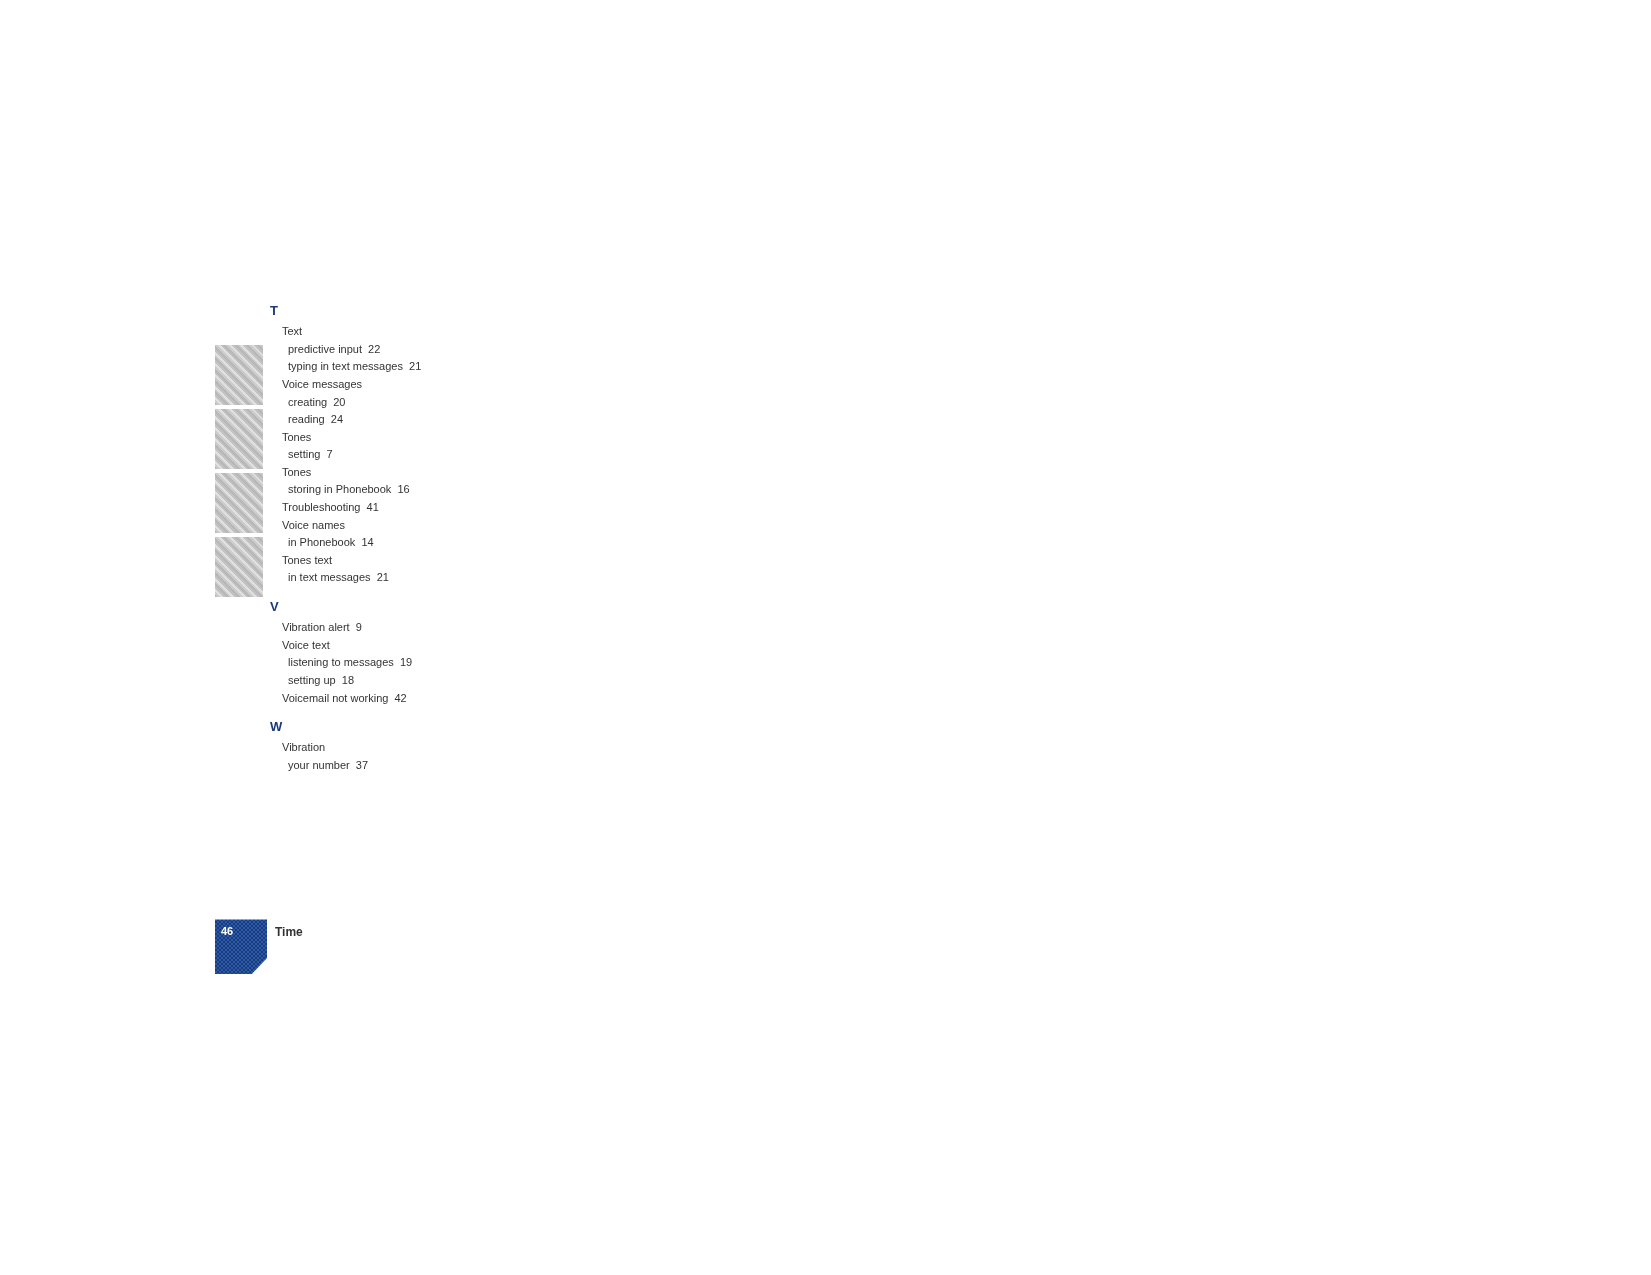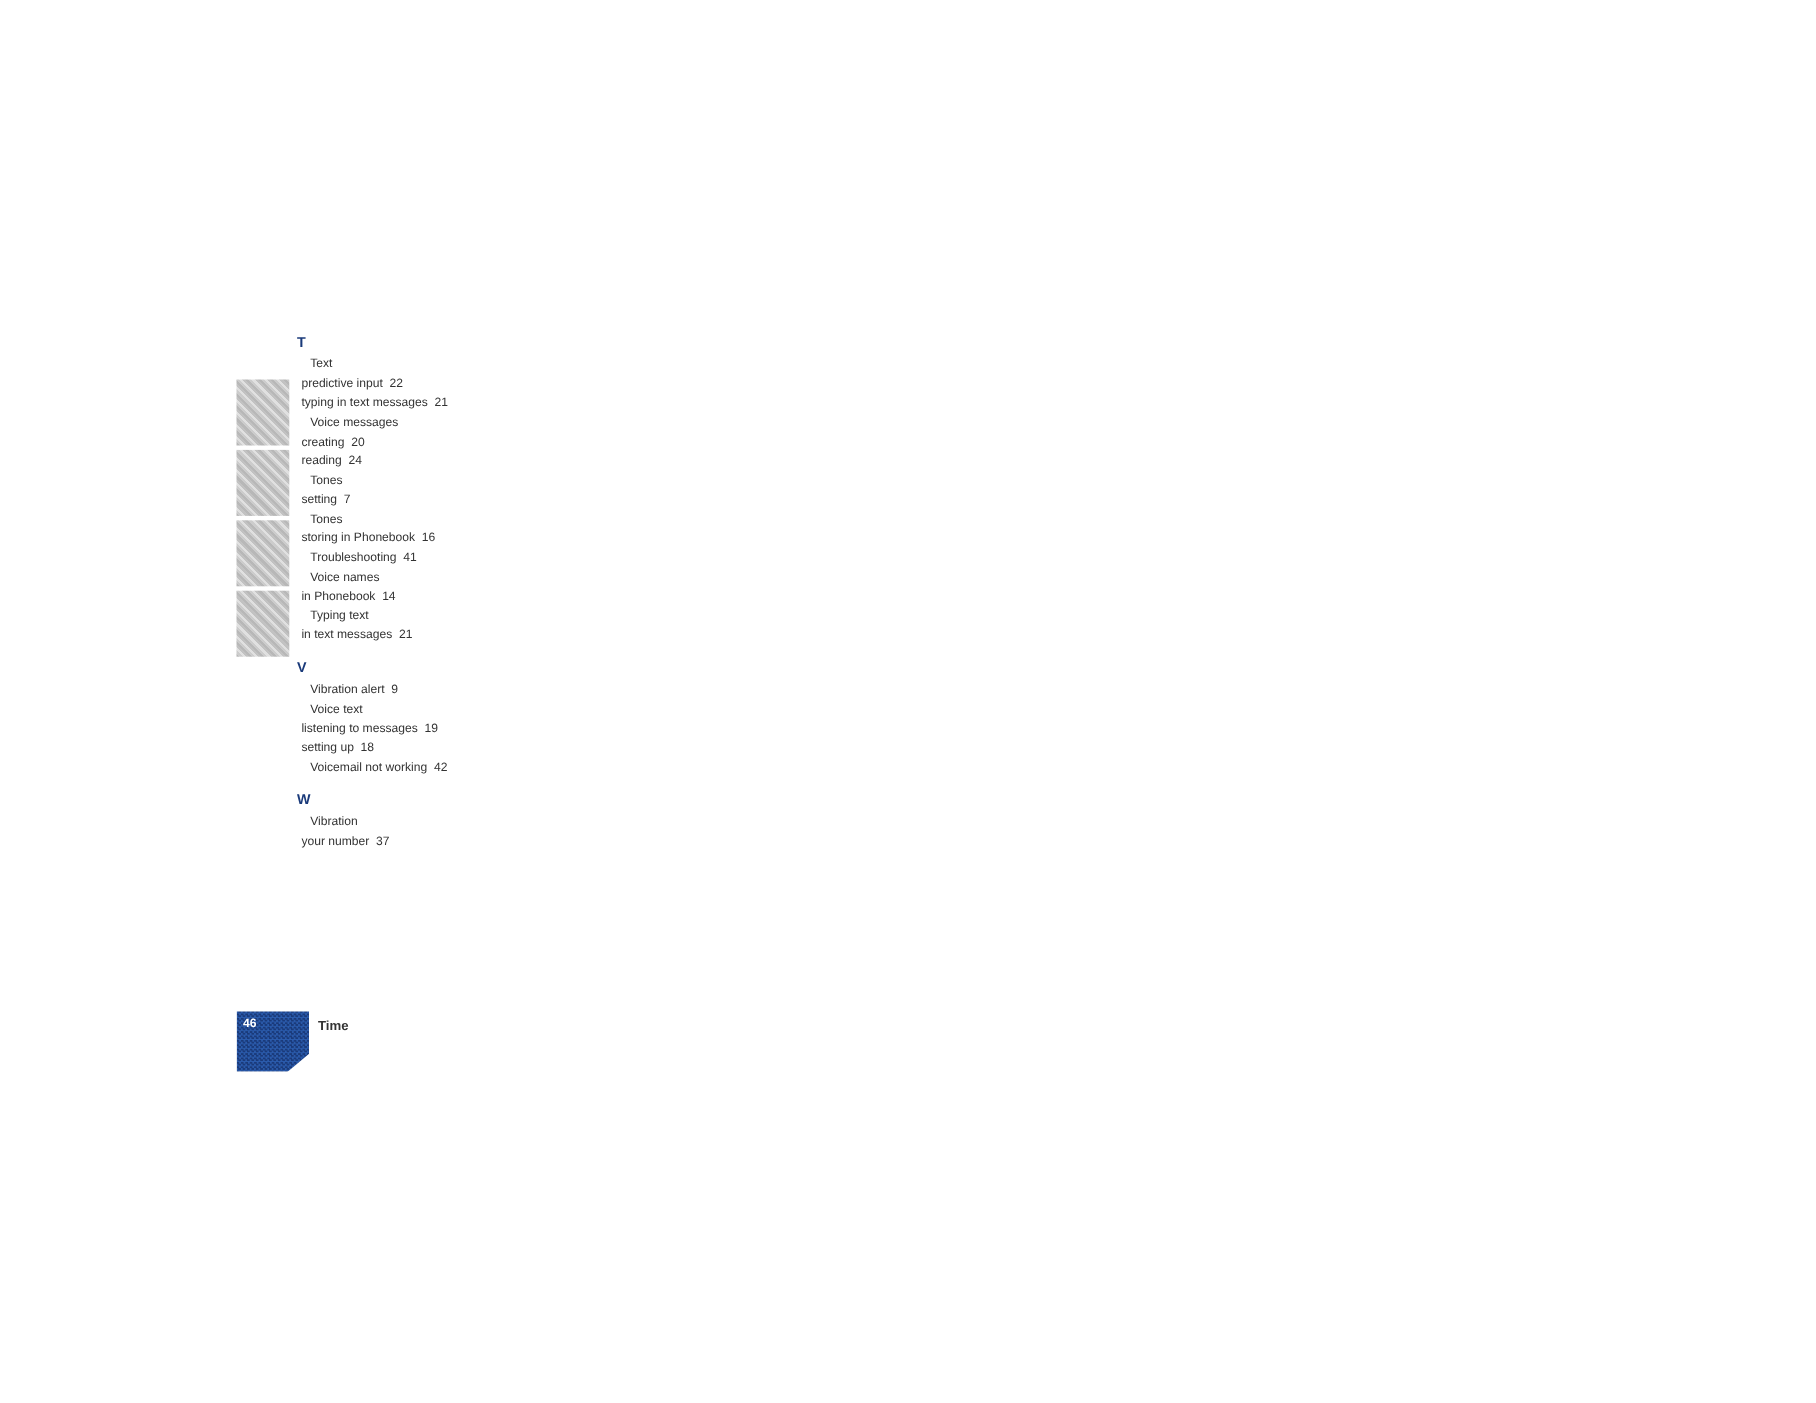--- a/index.html
+++ b/index.html
@@ -61,21 +61,21 @@
       color: #333;
       font-size: 11px;
       line-height: 1.6;
     }
 
     .index-item.top-level {
       margin-left: 12px;
     }
 
     .index-item.sub-level {
-      margin-left: 4px;
+      margin-left: 18px;
     }
 
     
     .bottom-indicator {
       position: absolute;
       bottom: -200px;
       left: -55px;
       display: flex;
       align-items: center;
       gap: 8px;
@@ -110,21 +110,21 @@
     <div class="index-item top-level">Voice messages</div>
     <div class="index-item sub-level">creating&nbsp;&nbsp;20</div>
     <div class="index-item sub-level">reading&nbsp;&nbsp;24</div>
     <div class="index-item top-level">Tones</div>
     <div class="index-item sub-level">setting&nbsp;&nbsp;7</div>
     <div class="index-item top-level">Tones</div>
     <div class="index-item sub-level">storing in Phonebook&nbsp;&nbsp;16</div>
     <div class="index-item top-level">Troubleshooting&nbsp;&nbsp;41</div>
     <div class="index-item top-level">Voice names</div>
     <div class="index-item sub-level">in Phonebook&nbsp;&nbsp;14</div>
-    <div class="index-item top-level">Typing text</div>
+    <div class="index-item top-level">Tones text</div>
     <div class="index-item sub-level">in text messages&nbsp;&nbsp;21</div>
 
     <div class="section-letter" style="margin-top: 10px;">V</div>
 
     <div class="index-item top-level">Vibration alert&nbsp;&nbsp;9</div>
     <div class="index-item top-level">Voice text</div>
     <div class="index-item sub-level">listening to messages&nbsp;&nbsp;19</div>
     <div class="index-item sub-level">setting up&nbsp;&nbsp;18</div>
     <div class="index-item top-level">Voicemail not working&nbsp;&nbsp;42</div>
 
@@ -132,21 +132,21 @@
 
     <div class="index-item top-level">Vibration</div>
     <div class="index-item sub-level">your number&nbsp;&nbsp;37</div>
 
   </div>
 
   <div class="bottom-indicator">
     <div style="position: relative; margin-top: 30px;">
 
       <div style="
-        width: 66px;
+        width: 52px;
         height: 55px;
         background: repeating-conic-gradient(#1a3a7a 0% 25%, #2a5aaa 25% 50%) 0 0 / 4px 4px;
         clip-path: polygon(0 0, 100% 0, 100% 70%, 70% 100%, 0 100%);
         display: flex;
         align-items: flex-start;
         justify-content: flex-start;
         padding: 6px;
       ">
         <span style="color: white; font-weight: bold; font-size: 11px;">46</span>
       </div>

